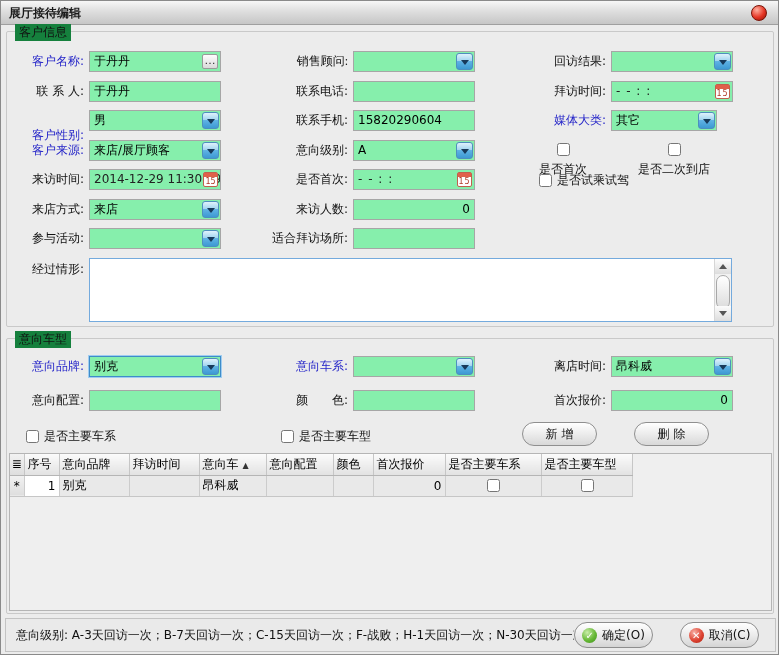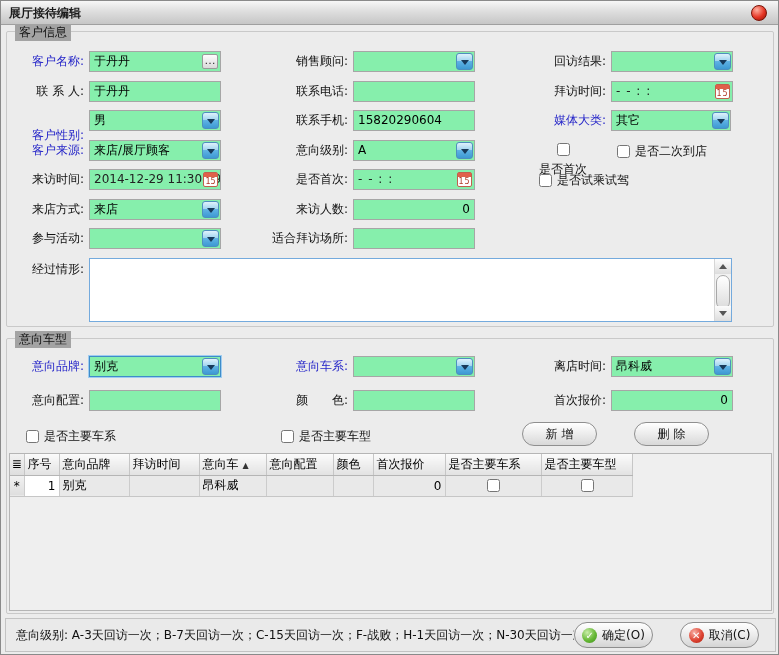--- a/index.html
+++ b/index.html
@@ -7,21 +7,21 @@
   body{font-family:"DejaVu Sans","Liberation Sans",sans-serif;}
   #window{position:relative;width:779px;height:655px;background:#ececec;border:1px solid #8a8a8a;overflow:hidden;}
   
   .titlebar{position:absolute;left:0;top:0;width:100%;height:24px;
     background:linear-gradient(#f7f7f7,#dedede 45%,#c6c6c6);border-bottom:1px solid #9f9f9f;}
   .title{position:absolute;left:8px;top:0;line-height:24px;font-size:12px;font-weight:bold;color:#1a1a1a;}
   .closebtn{position:absolute;right:11px;top:4px;width:16px;height:16px;border-radius:50%;
     background:radial-gradient(circle at 35% 28%,#ffb0a0,#e53524 55%,#8f1205);border:1px solid #7a1206;}
   
   .groupbox{position:absolute;border:1px solid #c9c9c9;border-radius:2px;}
-  .legend{position:absolute;top:-8px;left:8px;background:#a3a3a3;padding:0 4px;font-size:12px;color:#111;}
+  .legend{position:absolute;top:-8px;left:8px;background:#15803d;padding:0 4px;font-size:12px;color:#111;}
   
   .lbl{position:absolute;height:21px;line-height:21px;font-size:12px;color:#111;text-align:right;white-space:nowrap;}
   .lbl.blue{color:#2424C8;}
   .tb{position:absolute;height:21px;background:#86efac;border:1px solid #a6a6a6;font-size:12px;line-height:19px;padding:0 4px;overflow:hidden;white-space:nowrap;}
   .tb .val{display:inline-block;}
   .tb.right{text-align:right;}
   .combo{padding-right:20px;}
   .arrowbtn{position:absolute;right:1px;top:1px;width:17px;height:17px;border:1px solid #4e8fbe;border-radius:3px;
     background:linear-gradient(#dff2fc,#a3d5f0 45%,#5fb2e4 50%,#3d99d3);}
   .arrowbtn::after{content:"";position:absolute;left:4px;top:6px;border-left:4px solid transparent;border-right:4px solid transparent;border-top:5px solid #17395a;}
@@ -119,21 +119,21 @@
     <span class="val">来店</span>
     <span class="arrowbtn"></span>
   </div>
 
   <div class="lbl" style="left:10px;top:227px;width:73px;">参与活动:</div>
   <div class="tb combo" style="left:88px;top:227px;width:132px;">
     <span class="val"></span>
     <span class="arrowbtn"></span>
   </div>
 
-  <div class="lbl" style="left:262px;top:50px;width:85px;">销售顾问:</div>
+  <div class="lbl" style="left:262px;top:50px;width:85px;font-family:Liberation Serif, serif;">销售顾问:</div>
   <div class="tb combo" style="left:352px;top:50px;width:122px;">
     <span class="val"></span>
     <span class="arrowbtn"></span>
   </div>
 
   <div class="lbl" style="left:262px;top:80px;width:85px;">联系电话:</div>
   <div class="tb" style="left:352px;top:80px;width:122px;">
     <span class="val"></span>
   </div>
 
@@ -176,30 +176,30 @@
   <div class="lbl" style="left:520px;top:80px;width:85px;">拜访时间:</div>
   <div class="tb datebox" style="left:610px;top:80px;width:122px;">
     <span class="val">- -   : :</span>
     <span class="calbtn">
         <span class="calbar"></span>
         <span class="calday">15</span>
       </span>
   </div>
 
   <div class="lbl blue" style="left:520px;top:109px;width:85px;">媒体大类:</div>
-  <div class="tb combo" style="left:610px;top:109px;width:120px;">
+  <div class="tb combo" style="left:610px;top:109px;width:106px;">
     <span class="val">其它</span>
     <span class="arrowbtn"></span>
   </div>
 
   <label class="chk" style="left:538px;top:142px;flex-direction:column;">
     <input type="checkbox" style="">
     <span>是否首次</span>
   </label>
-  <label class="chk" style="left:616px;top:142px;">
+  <label class="chk" style="left:637px;top:142px;flex-direction:column;">
     <input type="checkbox" style="">
     <span>是否二次到店</span>
   </label>
   <label class="chk" style="left:538px;top:171px;">
     <input type="checkbox" style="">
     <span>是否试乘试驾</span>
   </label>
 
   <div class="lbl" style="left:10px;top:258px;width:73px;">经过情形:</div>
   <div class="memo" style="left:88px;top:257px;width:643px;height:64px;">

